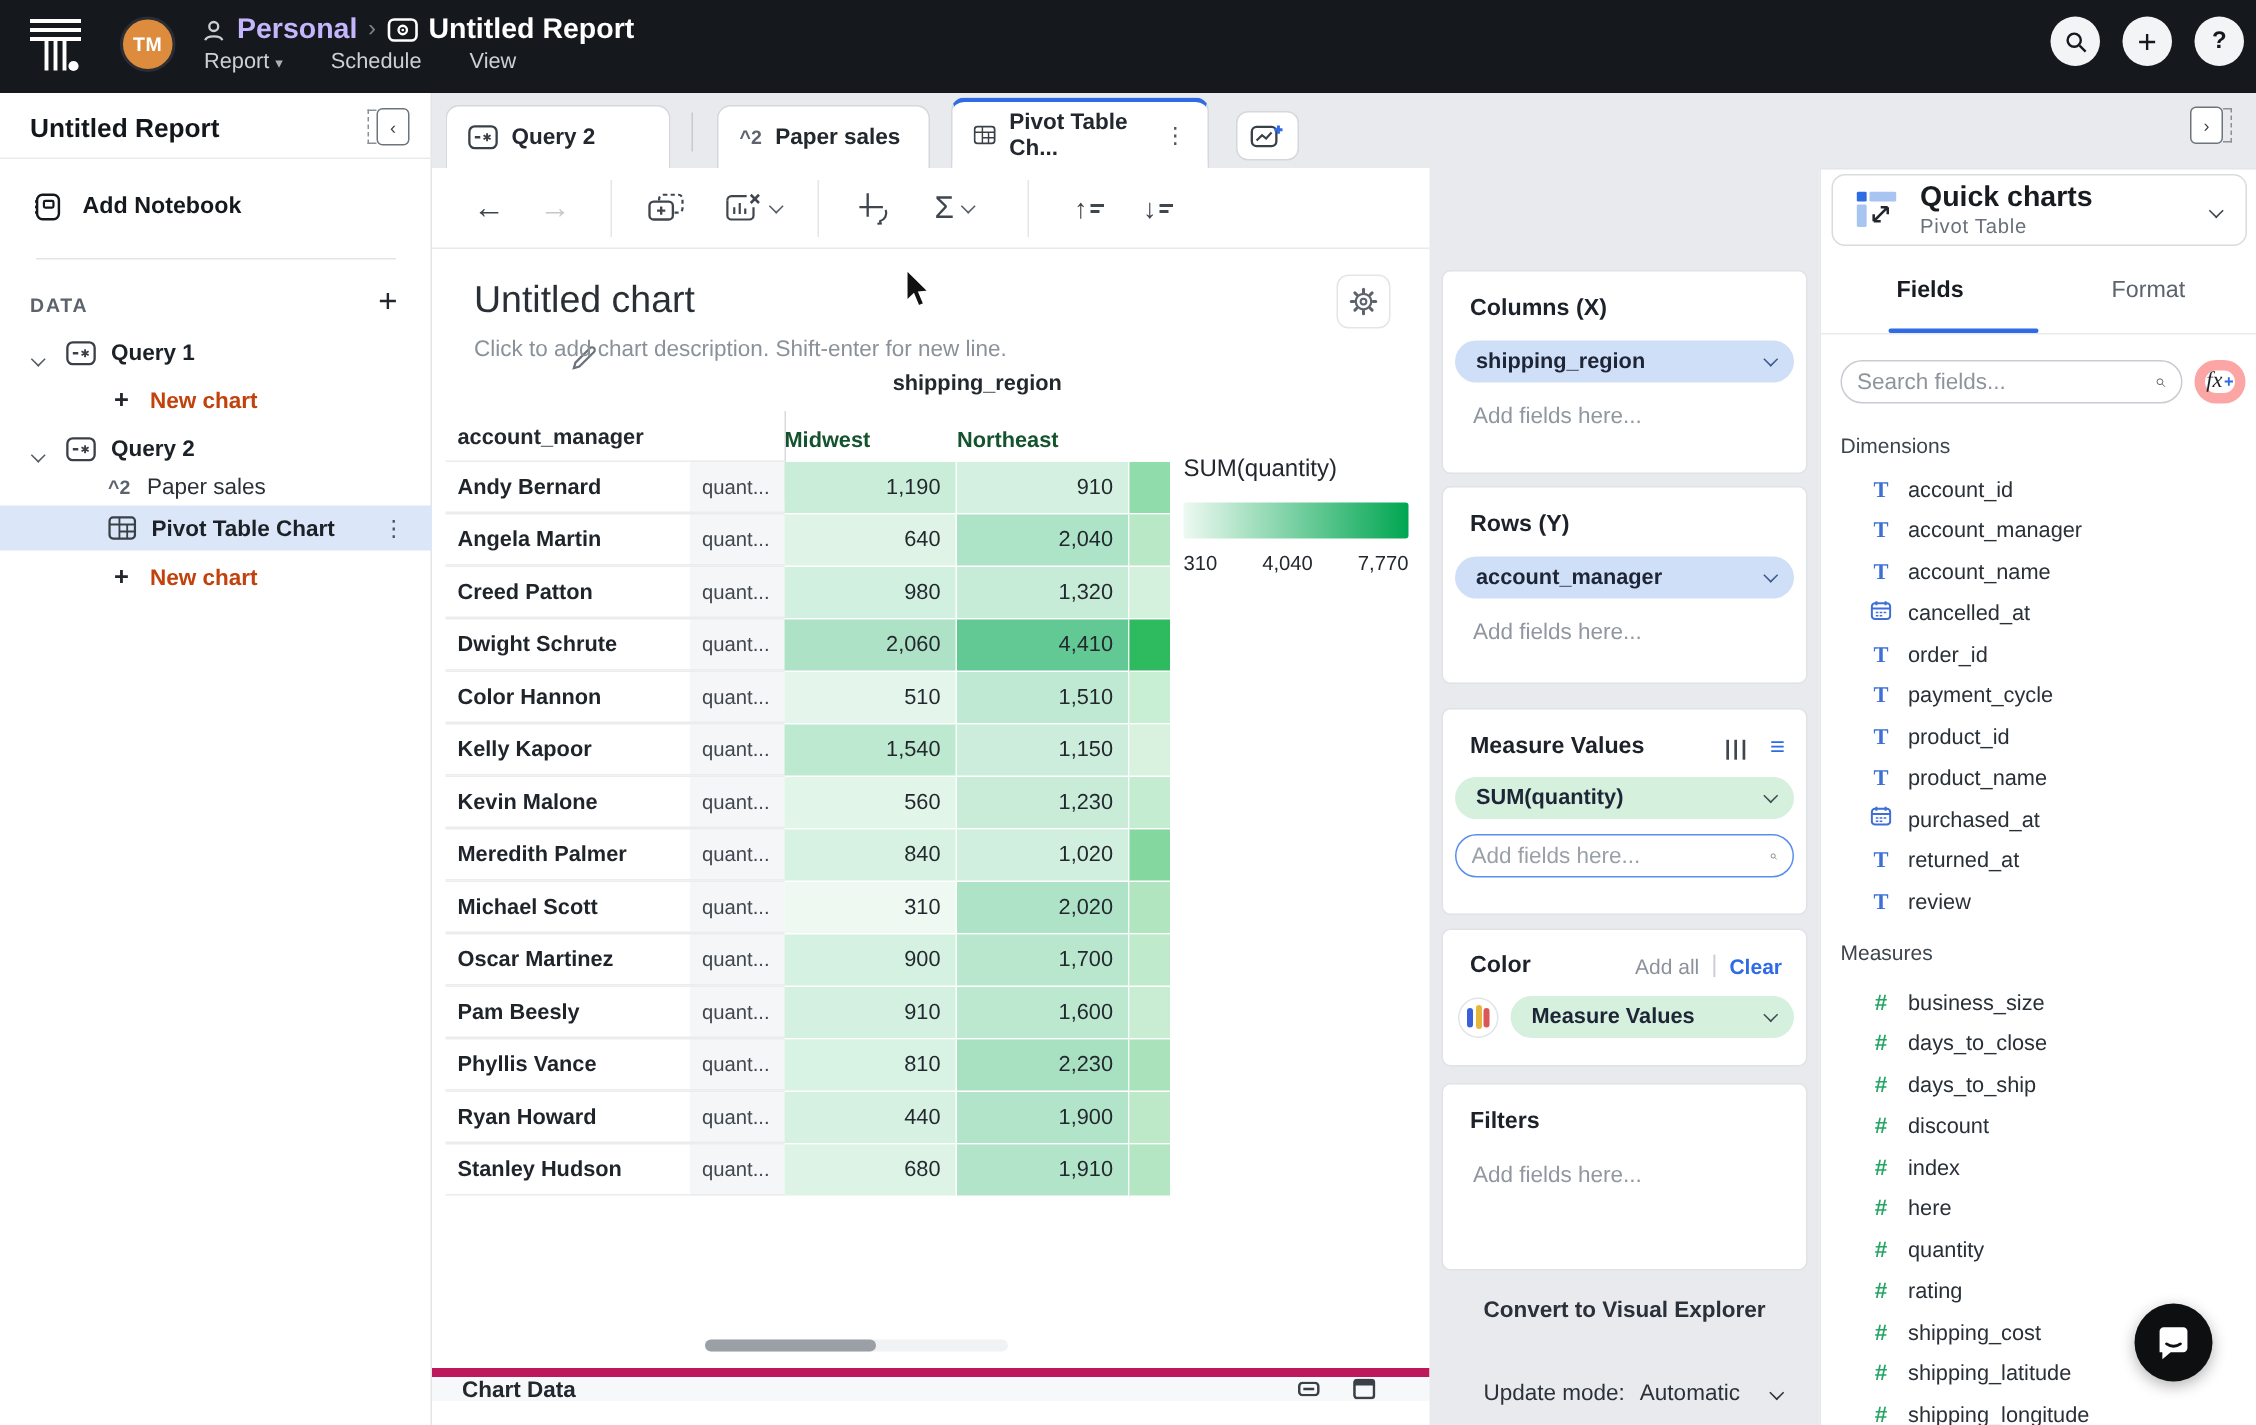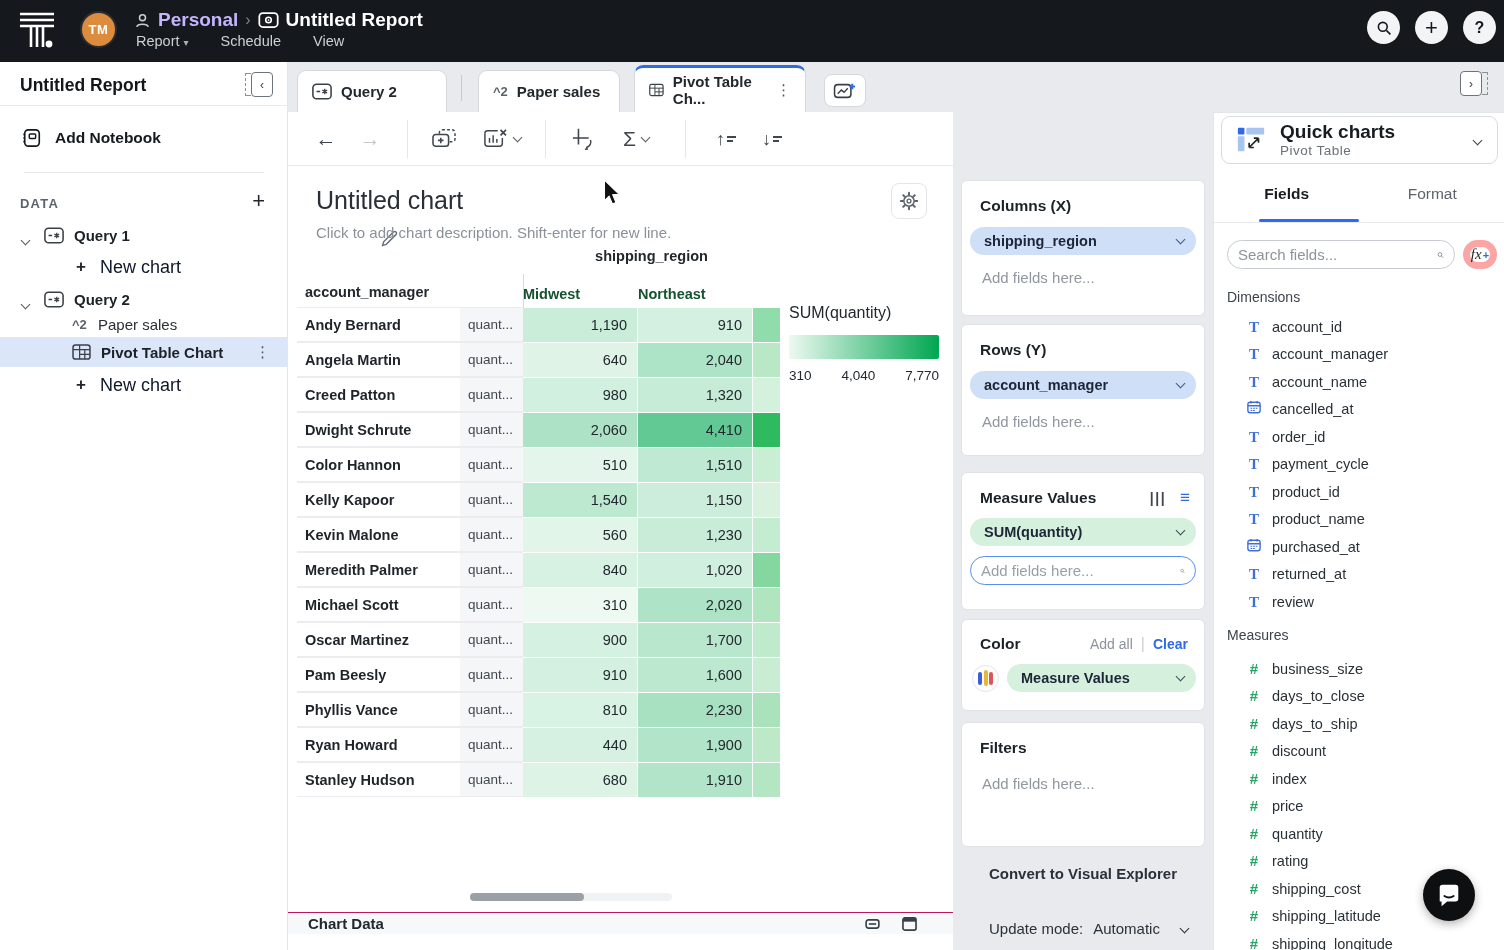--- a/index.html
+++ b/index.html
@@ -35,21 +35,21 @@
   .add-notebook span.lbl { font-size:15.5px; font-weight:bold; color:#15181c; }
   .sb-div2 { position:absolute; left:24px; top:110px; width:240px; height:1px; background:#e3e5e8; }
   .data-hdr { position:absolute; left:20px; top:134px; font-size:13px; font-weight:bold; color:#5c636c; letter-spacing:1.2px; }
   .data-plus { position:absolute; right:22px; top:126px; font-size:22px; color:#23272d; }
   .tree-row { position:absolute; left:0; width:288px; height:30px; display:flex; align-items:center; }
   .tree-chev { margin-left:22px; width:10px; height:10px; position:relative;}
   .chev { display:inline-block; width:7px; height:7px; border-right:1.8px solid #555b63; border-bottom:1.8px solid #555b63; transform:rotate(45deg); }
   .q-icon { margin-left:12px; }
   .tree-lbl-b { margin-left:10px; font-size:15px; font-weight:bold; color:#1c2127; }
   .tree-lbl { margin-left:10px; font-size:15px; color:#2a3037; }
-  .tree-lbl-g { margin-left:10px; font-size:18px; color:#0f172a; }
+  .tree-lbl-g { margin-left:10px; font-size:15px; color:#c2410c;font-weight:bold; }
   .nc-plus { margin-left:76px; font-size:17px; font-weight:bold; color:#23272d; }
   .sup2 { margin-left:72px; font-size:13px; font-weight:bold; color:#5c636c; width:18px;}
   .sel-row { background:#dbe7f8; }
   .kebab { position:absolute; right:18px; color:#4e555e; font-size:15px; letter-spacing:0;}
 
   
   #tabstrip { position:absolute; left:288px; top:62px; width:1216px; height:50px; background:#e8eaed; }
   .tab { position:absolute; top:8px; height:42px; background:#fff; border:1px solid #d4d7dc; border-bottom:none;
          border-radius:9px 9px 0 0; display:flex; align-items:center; padding:0 14px; gap:9px; }
   .tab-lbl { font-size:15px; font-weight:bold; color:#23282f; }
@@ -98,21 +98,21 @@
   
   #legend { position:absolute; left:501px; top:138px; width:152px; }
   .legend-title { font-size:16px; color:#23282f; }
   .legend-bar { margin-top:13px; width:150px; height:24px; border-radius:2px; }
   .legend-ticks { margin-top:9px; display:flex; justify-content:space-between; font-size:13.5px; color:#23282f; width:150px;}
   
   .hscroll-track { position:absolute; left:182px; top:727px; width:202px; height:8px; border-radius:4px; background:#f1f2f3; }
   .hscroll-thumb { position:absolute; left:0; top:0; width:114px; height:8px; border-radius:4px; background:#9aa0a6; }
 
   
-  #chartdata { position:absolute; left:288px; top:912px; width:665px; height:22px; background:#f7f8fa; border-top:1px solid #be185d;
+  #chartdata { position:absolute; left:288px; top:912px; width:665px; height:22px; background:#f7f8fa; border-top:6px solid #be185d;
                display:flex; align-items:center; }
   .cd-lbl { margin-left:20px; font-size:15px; font-weight:bold; color:#23282f; }
   .cd-icons { position:absolute; right:36px; display:flex; gap:22px; align-items:center;}
 
   
   #midpanel { position:absolute; left:953px; top:112px; width:260px; height:838px; background:#e8eaed; }
   .card { position:absolute; left:8px; width:244px; background:#fff; border:1px solid #e0e2e6; border-radius:6px; }
   .card-title { font-size:15.5px; font-weight:bold; color:#1d222a; }
   .pill { height:28px; border-radius:14px; display:flex; align-items:center; padding:0 12px 0 14px; }
   .pill .plbl { font-size:14.5px; font-weight:bold; color:#1d2536; flex:1; }
@@ -716,21 +716,21 @@
         <div class="fitem">
           <span class="ficon"><span class="h-glyph">#</span></span>
           <span class="flbl">discount</span>
         </div>
         <div class="fitem">
           <span class="ficon"><span class="h-glyph">#</span></span>
           <span class="flbl">index</span>
         </div>
         <div class="fitem">
           <span class="ficon"><span class="h-glyph">#</span></span>
-          <span class="flbl">price</span>
+          <span class="flbl">here</span>
         </div>
         <div class="fitem">
           <span class="ficon"><span class="h-glyph">#</span></span>
           <span class="flbl">quantity</span>
         </div>
         <div class="fitem">
           <span class="ficon"><span class="h-glyph">#</span></span>
           <span class="flbl">rating</span>
         </div>
         <div class="fitem">

